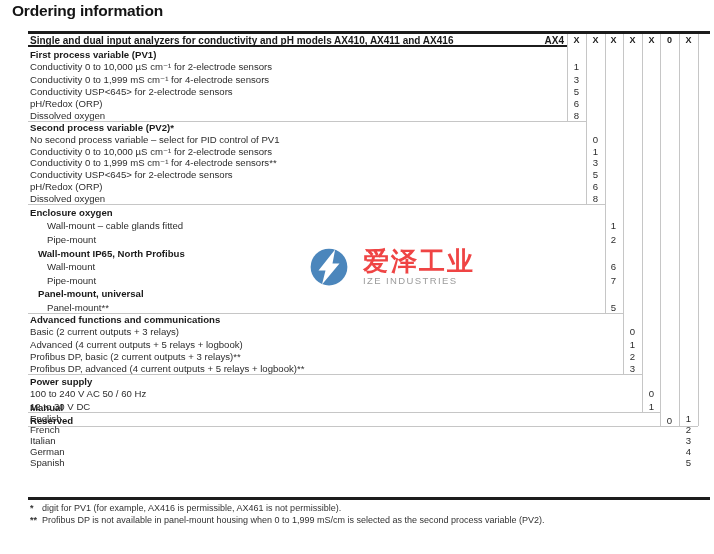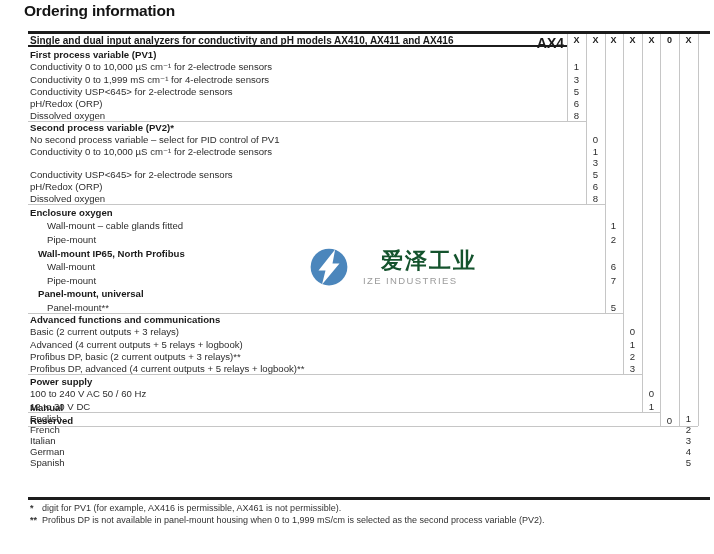--- a/index.html
+++ b/index.html
@@ -5,31 +5,31 @@
   html,body{margin:0;padding:0;background:#ffffff;}
   .page{
     position:relative;
     width:714px;height:554px;
     background:#fff;
     font-family:"Liberation Sans","DejaVu Sans",sans-serif;
     color:#2d2d2d;
     overflow:hidden;
   }
   .title{
-    position:absolute;left:24px;top:2px;margin:0;
+    position:absolute;left:12px;top:2px;margin:0;
     font-size:15.5px;font-weight:bold;color:#141414;letter-spacing:-0.2px;
   }
   
   .bar{position:absolute;background:#1c1c1c;}
   .bar.top{left:28px;top:31px;width:682px;height:2.5px;}
   .bar.hdr{left:28px;top:45px;width:539px;height:2px;}
   .bar.bottom{left:28px;top:497px;width:682px;height:2.5px;}
   
   .h-label{position:absolute;left:30px;top:35px;font-size:10px;font-weight:bold;color:#1a1a1a;}
-  .h-code{position:absolute;left:28px;top:35px;width:536px;text-align:right;font-size:14px;font-weight:bold;color:#1a1a1a;}
+  .h-code{position:absolute;left:28px;top:35px;width:536px;text-align:right;font-size:10px;font-weight:bold;color:#1a1a1a;}
   .h-cell{position:absolute;top:35px;width:19px;text-align:center;font-size:9px;font-weight:bold;color:#222;}
   
   .vline{position:absolute;width:1px;background:#c6c6c6;}
   .hsep{position:absolute;height:1px;background:#c6c6c6;left:28px;}
   
   .section{
     position:absolute;left:28px;
     display:flex;flex-direction:column;
   }
   .row{flex:1;position:relative;display:flex;align-items:flex-end;padding-left:2px;font-size:9.6px;}
@@ -41,21 +41,21 @@
   .code{position:absolute;right:0;width:19px;text-align:center;font-size:9.6px;color:#2d2d2d;}
   
   .footnotes{position:absolute;left:30px;top:503px;width:678px;font-size:9px;color:#333;}
   .note{display:flex;}
   .note .marker{width:12px;flex:none;font-weight:bold;}
   .note .lines{flex:1;}
   .note .lines div{line-height:11.6px;}
   
   .watermark{position:absolute;left:308px;top:246px;display:flex;align-items:center;}
   .wm-text{margin-left:13px;}
-  .wm-cn{font-size:22px;font-weight:bold;color:#14532d;line-height:24px;letter-spacing:2px;margin-left:18px;}
+  .wm-cn{font-size:26px;font-weight:bold;color:#ef4444;line-height:24px;letter-spacing:2px;}
   .wm-en{font-size:9.5px;color:#9b9b9b;letter-spacing:1.4px;margin-top:2px;}
 </style>
 </head>
 <body>
 
 <div class="page">
 
   <h1 class="title">Ordering information</h1>
 
   <div class="bar top"></div>
@@ -119,20 +119,21 @@
       </div>
       <div class="row">
         <span class="lbl">No second process variable – select for PID control of PV1</span>
         <span class="code">0</span>
       </div>
       <div class="row">
         <span class="lbl">Conductivity 0 to 10,000 µS cm⁻¹ for 2-electrode sensors</span>
         <span class="code">1</span>
       </div>
       <div class="row">
+        <span class="lbl">Conductivity 0 to 1,999 mS cm⁻¹ for 4-electrode sensors**</span>
         <span class="code">3</span>
       </div>
       <div class="row">
         <span class="lbl">Conductivity USP&lt;645&gt; for 2-electrode sensors</span>
         <span class="code">5</span>
       </div>
       <div class="row">
         <span class="lbl">pH/Redox (ORP)</span>
         <span class="code">6</span>
       </div>

